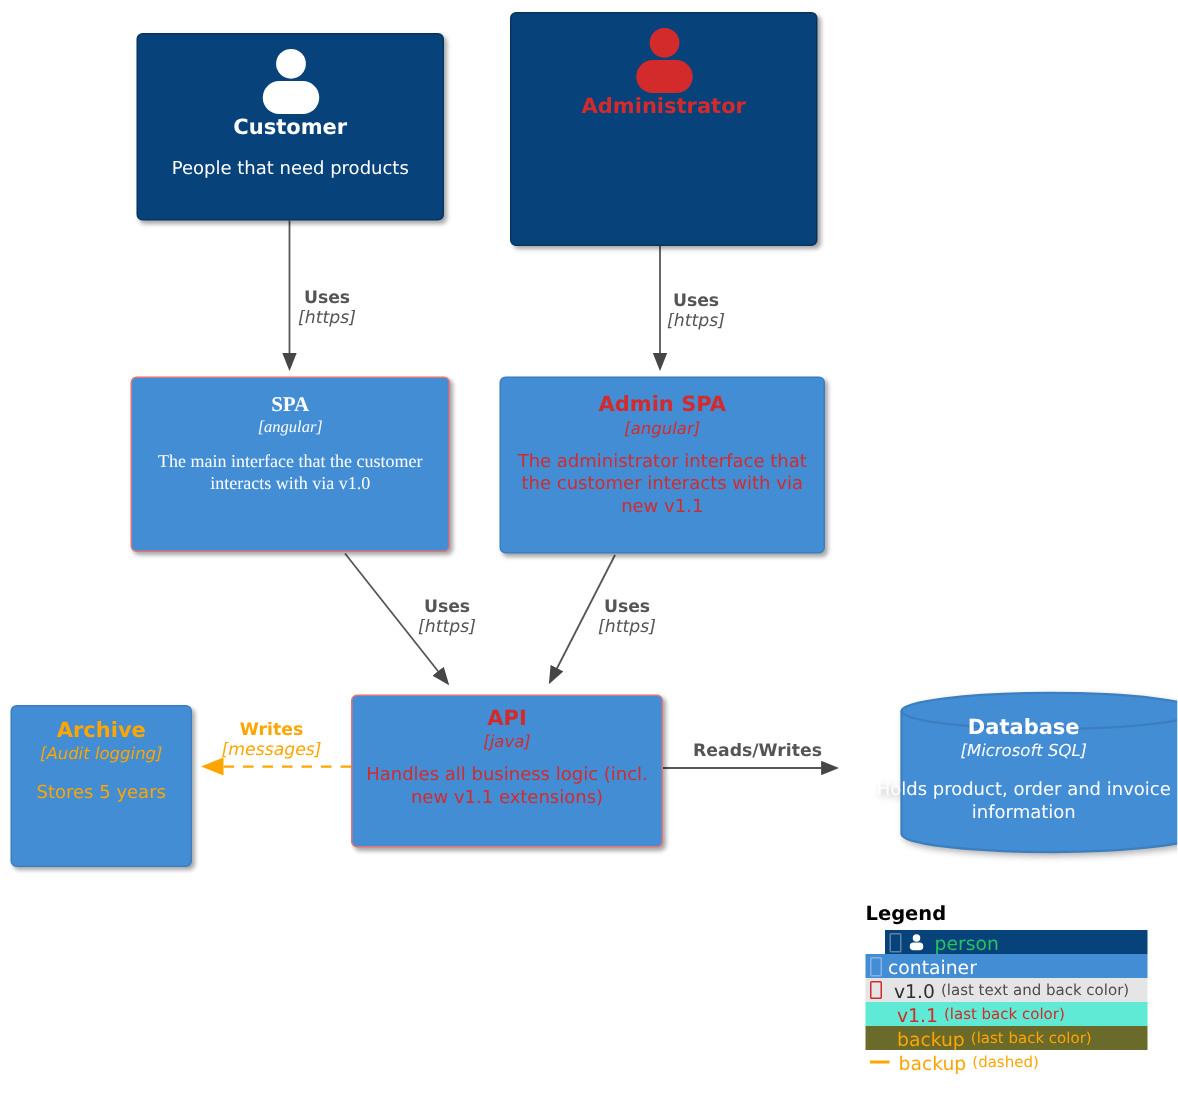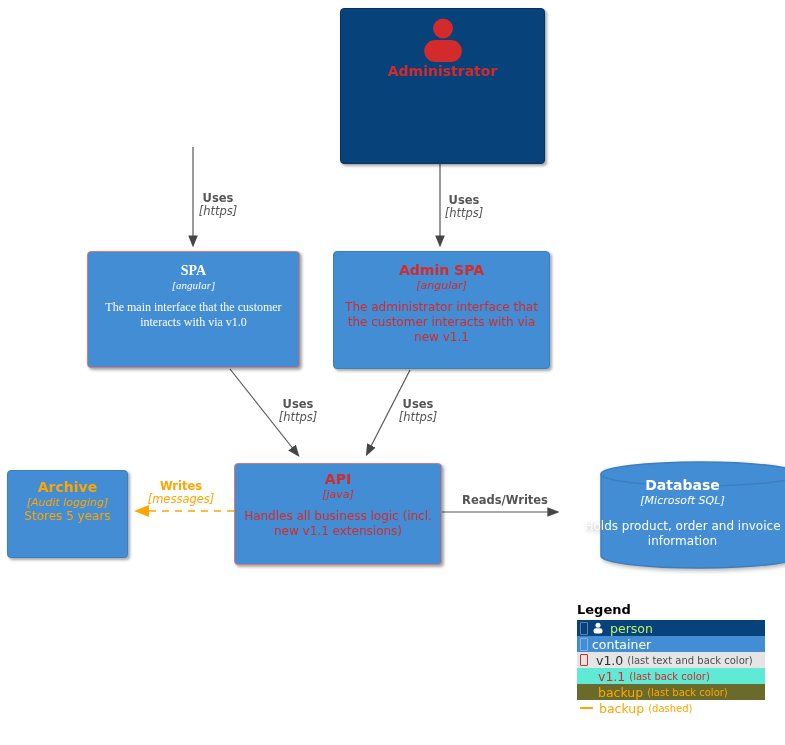--- a/index.html
+++ b/index.html
@@ -34,21 +34,21 @@
     position:absolute;left:0;top:0;width:100%;height:100%;box-sizing:border-box;
     padding-top:17px;text-align:center;color:#ffffff;
   }
   .legend{position:absolute;left:577px;top:602px;width:188px;}
   .legend-title{font-weight:bold;font-size:13px;color:#000;margin-bottom:3px;}
   .legend-row{
     display:flex;align-items:center;height:16px;box-sizing:border-box;
     font-size:12.5px;padding-left:3px;white-space:nowrap;
   }
   .legend-row .note{font-size:10px;margin-left:4px;}
-  .lg-person{background:#08427B;color:#bef264;}
+  .lg-person{background:#08427B;color:#22c55e;margin-left:13px;}
   .lg-container{background:#438DD5;color:#ffffff;}
   .lg-v10{background:#e5e5e5;color:#2E2E2E;}
   .lg-v10 .note{color:#4D4D4D;}
   .lg-v11{background:#5eead4;color:#D32B2B;}
   .lg-v11 .note{color:#D32B2B;}
   .lg-backup{background:#6A6A2B;color:#FFA500;}
   .lg-backup .note{color:#FFA500;}
   .lg-backup-dashed{background:transparent;color:#FFA500;}
   .lg-backup-dashed .note{color:#FFA500;}
   .ghost-rect{
@@ -77,20 +77,28 @@
       </marker>
     </defs>
     <line x1="193" y1="147" x2="193" y2="245" stroke="#565656" stroke-width="1.2" marker-end="url(#ah-gray)"></line>
     <line x1="440" y1="164" x2="440" y2="245" stroke="#565656" stroke-width="1.2" marker-end="url(#ah-gray)"></line>
     <line x1="230" y1="369" x2="298" y2="455" stroke="#565656" stroke-width="1.2" marker-end="url(#ah-gray)"></line>
     <line x1="410" y1="370" x2="367" y2="454" stroke="#565656" stroke-width="1.2" marker-end="url(#ah-gray)"></line>
     <line x1="442" y1="512" x2="557" y2="512" stroke="#565656" stroke-width="1.2" marker-end="url(#ah-gray)"></line>
     <line x1="234" y1="511" x2="137" y2="511" stroke="#FFA500" stroke-width="1.5" stroke-dasharray="7,6" marker-end="url(#ah-orange)"></line>
   </svg>
 
+  <div class="node person" style="left:91px;top:22px;width:205px;height:125px;">
+    <svg class="picon" width="52" height="46" viewBox="0 0 48 44">
+      <circle cx="24" cy="12" r="9.5" fill="#ffffff"></circle>
+      <rect x="6" y="23" width="36" height="21" rx="10.5" fill="#ffffff"></rect>
+    </svg>
+    <div class="node-title">Customer</div>
+    <div class="node-desc">People that need products</div>
+  </div>
 
   <div class="node person redtext" style="left:340px;top:8px;width:205px;height:156px;">
     <svg class="picon" width="52" height="46" viewBox="0 0 48 44">
       <circle cx="24" cy="12" r="9.5" fill="#D32B2B"></circle>
       <rect x="6" y="23" width="36" height="21" rx="10.5" fill="#D32B2B"></rect>
     </svg>
     <div class="node-title">Administrator</div>
   </div>
 
   <div class="node container v10border" style="left:87px;top:251px;width:213px;height:117px;padding-top:10px;font-family:Liberation Serif, serif;">
@@ -104,24 +112,24 @@
     <div class="node-tech">[angular]</div>
     <div class="node-desc">The administrator interface that the customer interacts with via new v1.1</div>
   </div>
 
   <div class="node container v10border redtext" style="left:234px;top:463px;width:208px;height:102px;padding-top:7px;">
     <div class="node-title">API</div>
     <div class="node-tech">[java]</div>
     <div class="node-desc">Handles all business logic (incl. new v1.1 extensions)</div>
   </div>
 
-  <div class="node container orangetext" style="left:7px;top:470px;width:121px;height:88px;padding-top:8px;">
+  <div class="node container orangetext" style="left:7px;top:470px;width:121px;height:108px;padding-top:8px;">
     <div class="node-title">Archive</div>
     <div class="node-tech">[Audit logging]</div>
-    <div class="node-desc" style="margin-top:0;padding:0 2px;">Stores 5 years</div>
+    <div class="node-desc" style="margin-top:12px;padding:0 2px;">Stores 5 years</div>
   </div>
 
   <div class="db-node" style="left:565px;top:460px;width:200px;height:110px;">
     <svg width="200" height="110" viewBox="0 0 200 110">
       <path d="M1,14 A99,12 0 0 1 199,14 L199,96 A99,12 0 0 1 1,96 Z" fill="#438DD5" stroke="#3C7FC0" stroke-width="1.5"></path>
       <path d="M1,14 A99,12 0 0 0 199,14" fill="none" stroke="#3C7FC0" stroke-width="1.5"></path>
     </svg>
     <div class="db-text">
       <div class="node-title">Database</div>
       <div class="node-tech">[Microsoft SQL]</div>

